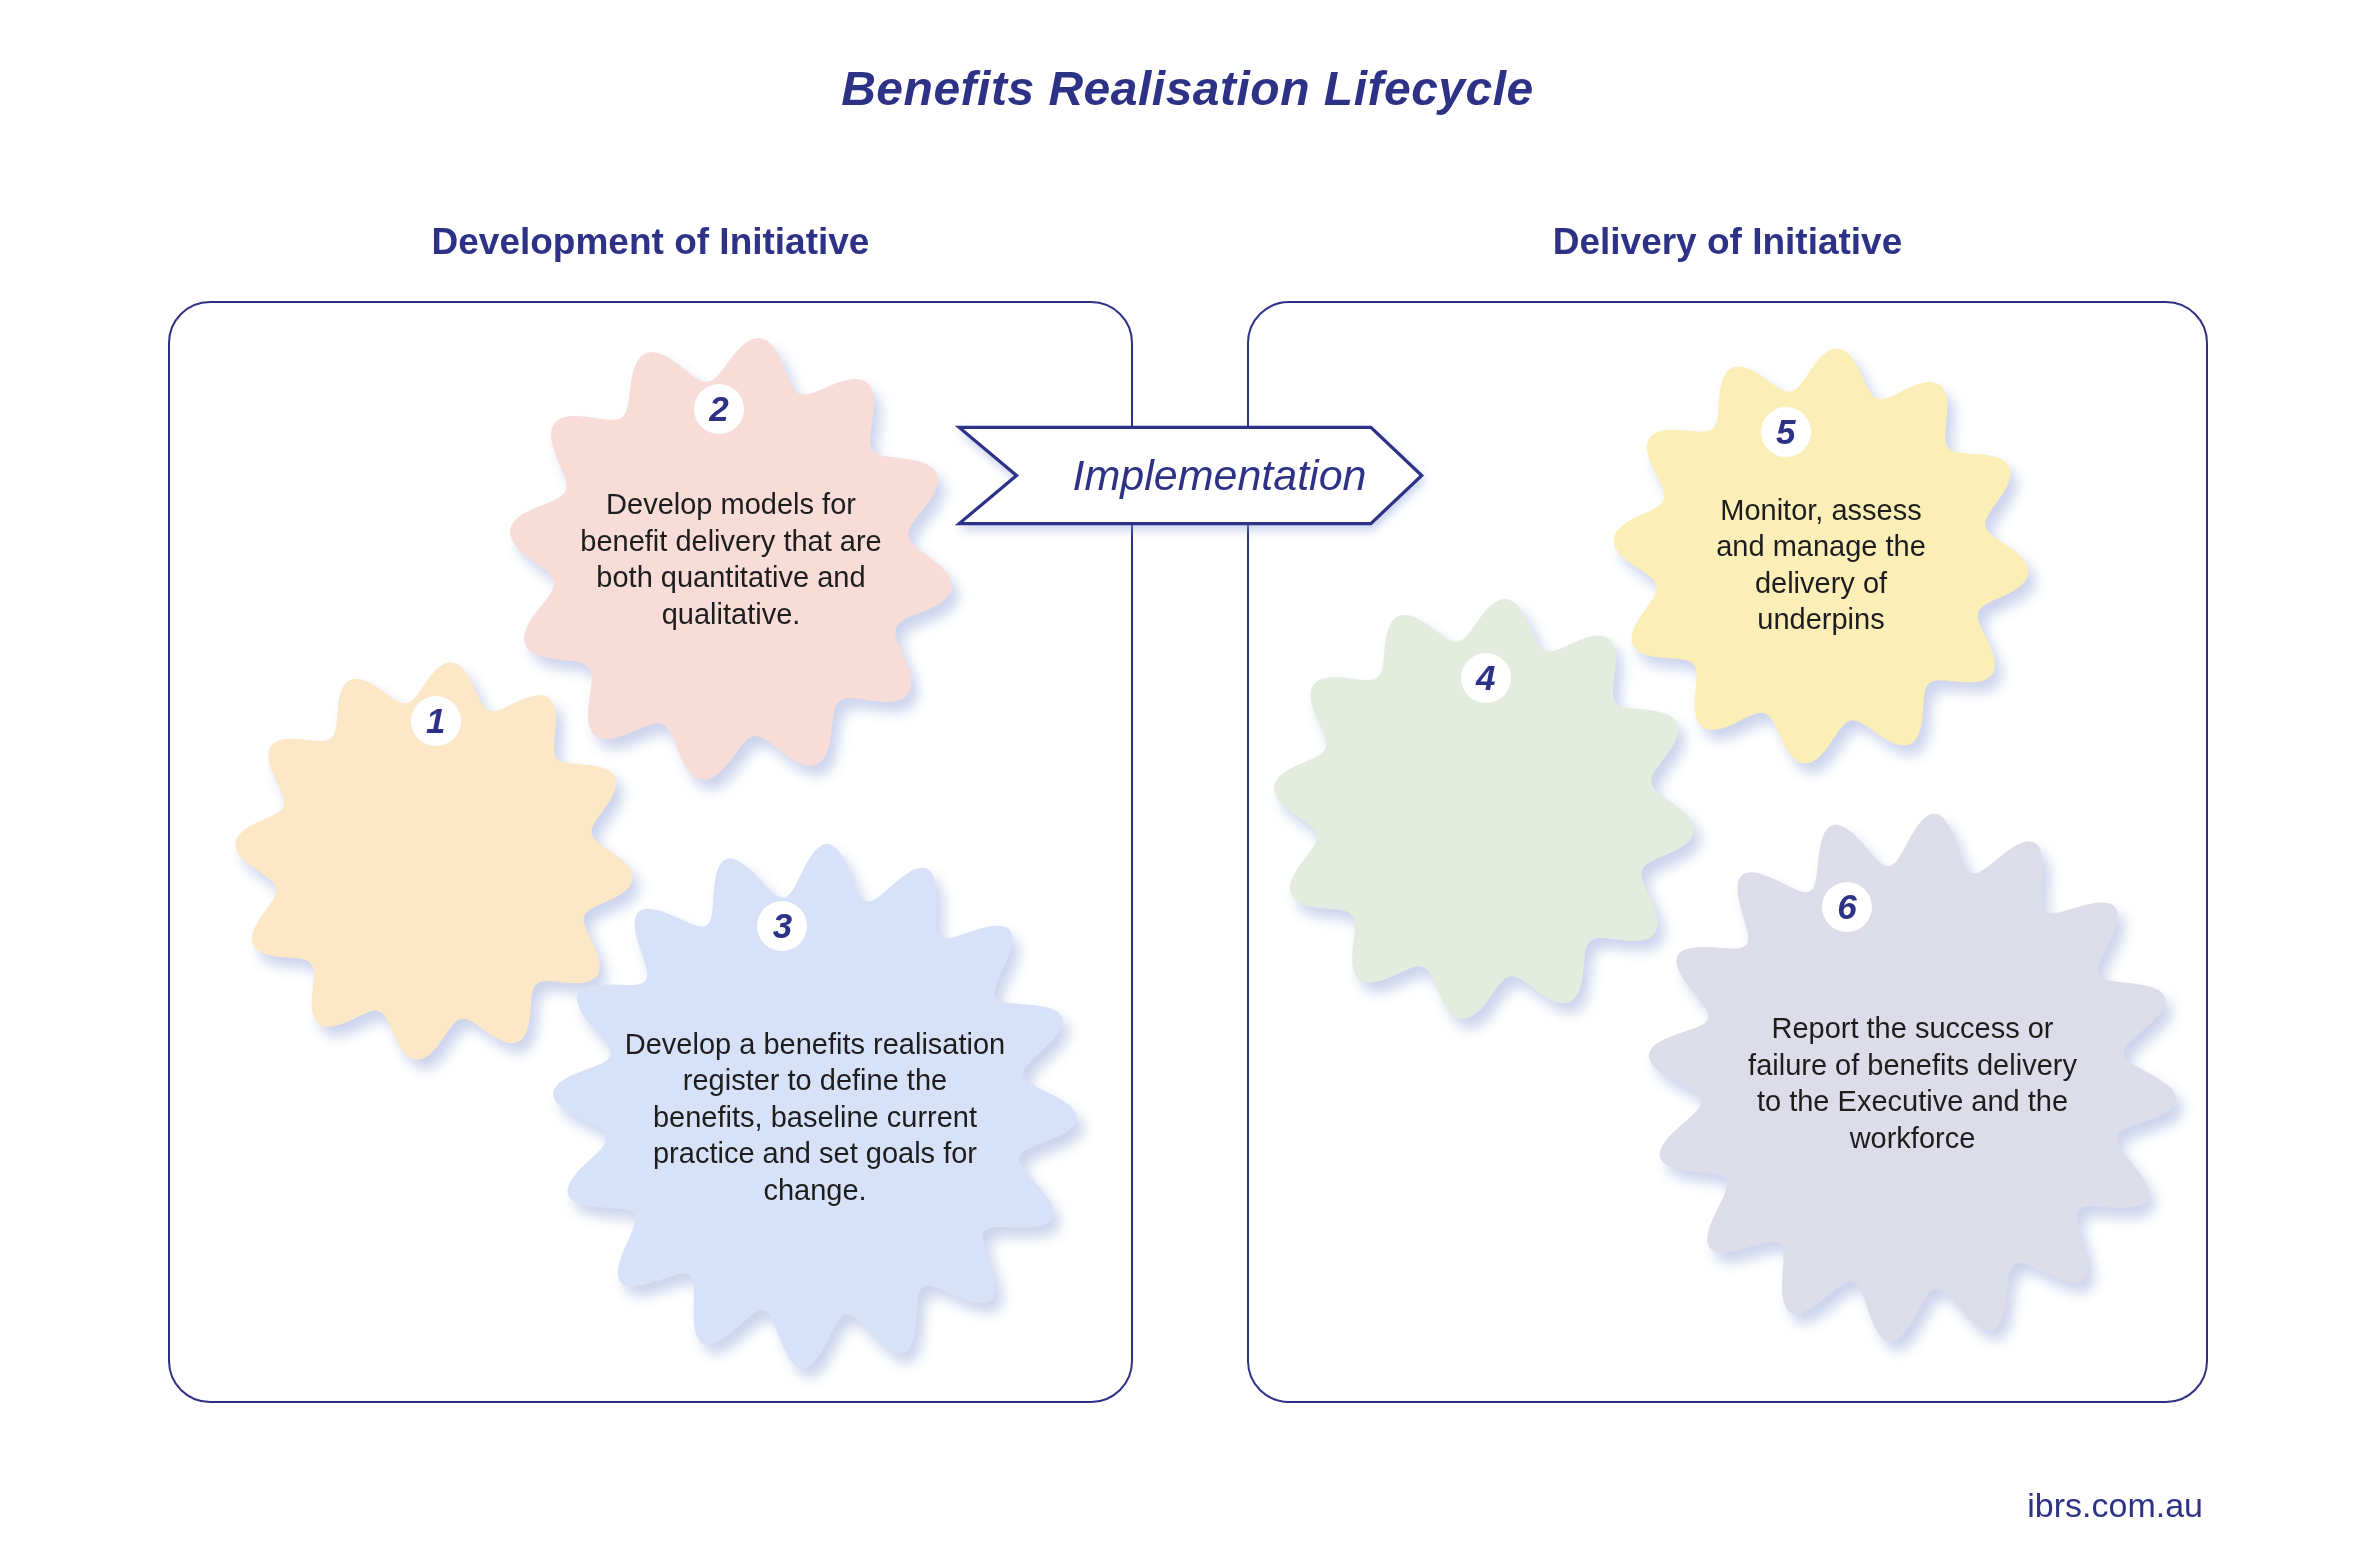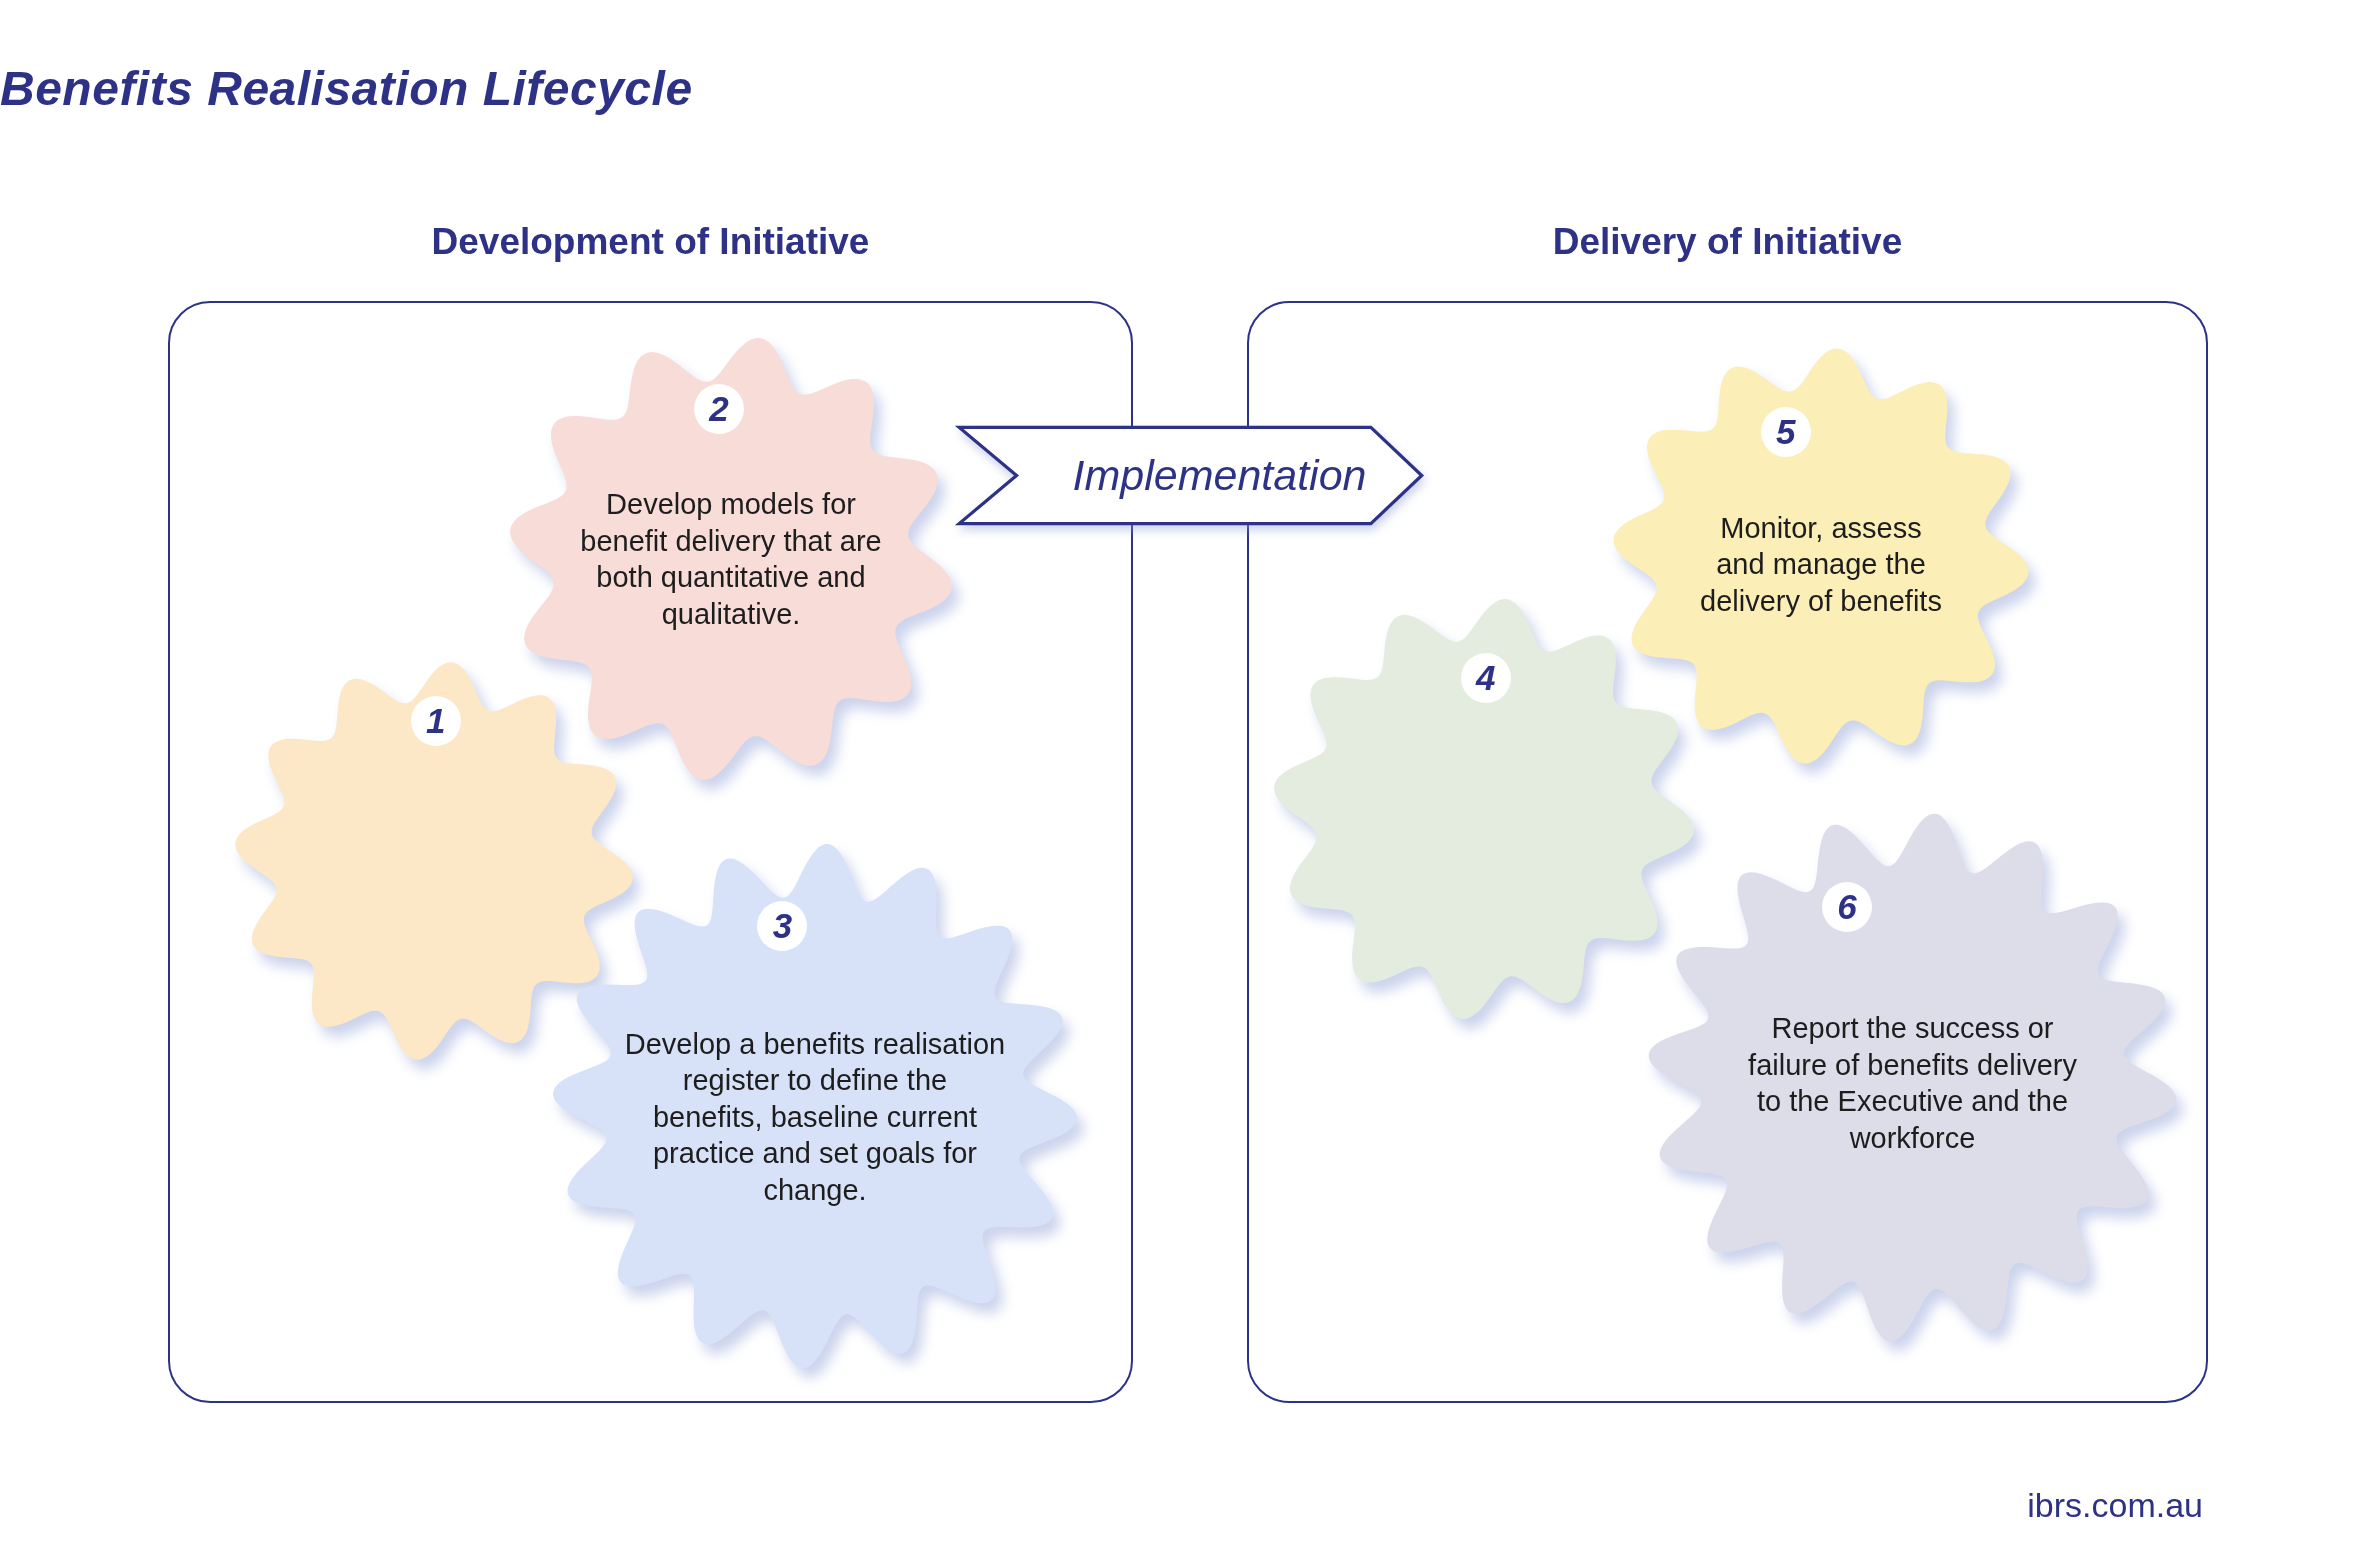--- a/index.html
+++ b/index.html
@@ -5,21 +5,21 @@
   :root{
     --navy:#2e3286;
     --ink:#1d1d1d;
     --shadow:rgba(140,158,212,0.45);
   }
   *{margin:0;padding:0;box-sizing:border-box;}
   html,body{width:2375px;height:1553px;background:#ffffff;overflow:hidden;
     font-family:"Liberation Sans", sans-serif;}
   .stage{position:relative;width:2375px;height:1553px;background:#ffffff;}
 
-  .title{position:absolute;left:0;top:61px;width:100%;
+  .title{position:absolute;left:0;top:61px;width:100%;text-align:center;
     font-size:48px;font-style:italic;font-weight:600;color:var(--navy);letter-spacing:0.5px;}
 
   .hdr{position:absolute;top:221px;text-align:center;font-size:37px;font-weight:700;
     color:var(--navy);}
 
   .panel{position:absolute;border:2.8px solid var(--navy);border-radius:42px;
     background:transparent;z-index:1;}
 
   .gear{position:absolute;z-index:2;}
   .gear svg{position:absolute;left:0;top:0;width:100%;height:100%;overflow:visible;
@@ -79,21 +79,21 @@
       <path class="gshape" fill="#e4ecdf" d="M99.10 0.00L101.11 1.76L102.85 3.59L104.26 5.46L105.27 7.36L105.83 9.26L105.92 11.13L105.51 12.95L104.62 14.70L103.29 16.36L101.57 17.91L99.52 19.34L97.21 20.66L94.75 21.88L92.23 22.99L89.73 24.04L87.36 25.05L85.19 26.05L83.31 27.07L81.76 28.15L80.59 29.33L79.82 30.64L79.46 32.10L79.48 33.74L79.86 35.56L80.54 37.56L81.45 39.73L82.52 42.05L83.66 44.48L84.79 47.00L85.83 49.55L86.68 52.08L87.28 54.54L87.56 56.86L87.49 59.01L87.03 60.94L86.16 62.60L84.90 63.97L83.25 65.05L81.27 65.82L79.01 66.29L76.51 66.51L73.86 66.50L71.12 66.32L68.37 66.03L65.69 65.69L63.13 65.37L60.76 65.15L58.61 65.09L56.73 65.26L55.13 65.70L53.81 66.45L52.76 67.53L51.97 68.96L51.38 70.72L50.97 72.79L50.68 75.13L50.44 77.67L50.21 80.36L49.93 83.10L49.55 85.83L49.02 88.44L48.32 90.87L47.40 93.03L46.26 94.85L44.90 96.28L43.32 97.29L41.53 97.85L39.58 97.96L37.48 97.63L35.27 96.92L33.01 95.85L30.71 94.52L28.43 93.00L26.20 91.37L24.04 89.73L21.99 88.18L20.04 86.80L18.21 85.68L16.50 84.88L14.89 84.46L13.38 84.45L11.93 84.87L10.52 85.70L9.14 86.94L7.75 88.53L6.32 90.40L4.85 92.49L3.31 94.70L1.69 96.93L0.00 99.10L-1.76 101.11L-3.59 102.85L-5.46 104.26L-7.36 105.27L-9.26 105.83L-11.13 105.92L-12.95 105.51L-14.70 104.62L-16.36 103.29L-17.91 101.57L-19.34 99.52L-20.66 97.21L-21.88 94.75L-22.99 92.23L-24.04 89.73L-25.05 87.36L-26.05 85.19L-27.07 83.31L-28.15 81.76L-29.33 80.59L-30.64 79.82L-32.10 79.46L-33.74 79.48L-35.56 79.86L-37.56 80.54L-39.73 81.45L-42.05 82.52L-44.48 83.66L-47.00 84.79L-49.55 85.83L-52.08 86.68L-54.54 87.28L-56.86 87.56L-59.01 87.49L-60.94 87.03L-62.60 86.16L-63.97 84.90L-65.05 83.25L-65.82 81.27L-66.29 79.01L-66.51 76.51L-66.50 73.86L-66.32 71.12L-66.03 68.37L-65.69 65.69L-65.37 63.13L-65.15 60.76L-65.09 58.61L-65.26 56.73L-65.70 55.13L-66.45 53.81L-67.53 52.76L-68.96 51.97L-70.72 51.38L-72.79 50.97L-75.13 50.68L-77.67 50.44L-80.36 50.21L-83.10 49.93L-85.83 49.55L-88.44 49.02L-90.87 48.32L-93.03 47.40L-94.85 46.26L-96.28 44.90L-97.29 43.32L-97.85 41.53L-97.96 39.58L-97.63 37.48L-96.92 35.27L-95.85 33.01L-94.52 30.71L-93.00 28.43L-91.37 26.20L-89.73 24.04L-88.18 21.99L-86.80 20.04L-85.68 18.21L-84.88 16.50L-84.46 14.89L-84.45 13.38L-84.87 11.93L-85.70 10.52L-86.94 9.14L-88.53 7.75L-90.40 6.32L-92.49 4.85L-94.70 3.31L-96.93 1.69L-99.10 0.00L-101.11 -1.76L-102.85 -3.59L-104.26 -5.46L-105.27 -7.36L-105.83 -9.26L-105.92 -11.13L-105.51 -12.95L-104.62 -14.70L-103.29 -16.36L-101.57 -17.91L-99.52 -19.34L-97.21 -20.66L-94.75 -21.88L-92.23 -22.99L-89.73 -24.04L-87.36 -25.05L-85.19 -26.05L-83.31 -27.07L-81.76 -28.15L-80.59 -29.33L-79.82 -30.64L-79.46 -32.10L-79.48 -33.74L-79.86 -35.56L-80.54 -37.56L-81.45 -39.73L-82.52 -42.05L-83.66 -44.48L-84.79 -47.00L-85.83 -49.55L-86.68 -52.08L-87.28 -54.54L-87.56 -56.86L-87.49 -59.01L-87.03 -60.94L-86.16 -62.60L-84.90 -63.97L-83.25 -65.05L-81.27 -65.82L-79.01 -66.29L-76.51 -66.51L-73.86 -66.50L-71.12 -66.32L-68.37 -66.03L-65.69 -65.69L-63.13 -65.37L-60.76 -65.15L-58.61 -65.09L-56.73 -65.26L-55.13 -65.70L-53.81 -66.45L-52.76 -67.53L-51.97 -68.96L-51.38 -70.72L-50.97 -72.79L-50.68 -75.13L-50.44 -77.67L-50.21 -80.36L-49.93 -83.10L-49.55 -85.83L-49.02 -88.44L-48.32 -90.87L-47.40 -93.03L-46.26 -94.85L-44.90 -96.28L-43.32 -97.29L-41.53 -97.85L-39.58 -97.96L-37.48 -97.63L-35.27 -96.92L-33.01 -95.85L-30.71 -94.52L-28.43 -93.00L-26.20 -91.37L-24.04 -89.73L-21.99 -88.18L-20.04 -86.80L-18.21 -85.68L-16.50 -84.88L-14.89 -84.46L-13.38 -84.45L-11.93 -84.87L-10.52 -85.70L-9.14 -86.94L-7.75 -88.53L-6.32 -90.40L-4.85 -92.49L-3.31 -94.70L-1.69 -96.93L-0.00 -99.10L1.76 -101.11L3.59 -102.85L5.46 -104.26L7.36 -105.27L9.26 -105.83L11.13 -105.92L12.95 -105.51L14.70 -104.62L16.36 -103.29L17.91 -101.57L19.34 -99.52L20.66 -97.21L21.88 -94.75L22.99 -92.23L24.04 -89.73L25.05 -87.36L26.05 -85.19L27.07 -83.31L28.15 -81.76L29.33 -80.59L30.64 -79.82L32.10 -79.46L33.74 -79.48L35.56 -79.86L37.56 -80.54L39.73 -81.45L42.05 -82.52L44.48 -83.66L47.00 -84.79L49.55 -85.83L52.08 -86.68L54.54 -87.28L56.86 -87.56L59.01 -87.49L60.94 -87.03L62.60 -86.16L63.97 -84.90L65.05 -83.25L65.82 -81.27L66.29 -79.01L66.51 -76.51L66.50 -73.86L66.32 -71.12L66.03 -68.37L65.69 -65.69L65.37 -63.13L65.15 -60.76L65.09 -58.61L65.26 -56.73L65.70 -55.13L66.45 -53.81L67.53 -52.76L68.96 -51.97L70.72 -51.38L72.79 -50.97L75.13 -50.68L77.67 -50.44L80.36 -50.21L83.10 -49.93L85.83 -49.55L88.44 -49.02L90.87 -48.32L93.03 -47.40L94.85 -46.26L96.28 -44.90L97.29 -43.32L97.85 -41.53L97.96 -39.58L97.63 -37.48L96.92 -35.27L95.85 -33.01L94.52 -30.71L93.00 -28.43L91.37 -26.20L89.73 -24.04L88.18 -21.99L86.80 -20.04L85.68 -18.21L84.88 -16.50L84.46 -14.89L84.45 -13.38L84.87 -11.93L85.70 -10.52L86.94 -9.14L88.53 -7.75L90.40 -6.32L92.49 -4.85L94.70 -3.31L96.93 -1.69L99.10 -0.00Z"></path>
     </svg>
     <div class="num" style="left:50.4%;top:20%;">4</div>
   </div>
 
   <div class="gear" style="left:1606px;top:341px;width:430px;height:430px;">
     <svg viewBox="-110 -110 220 220">
       <path class="gshape" fill="#fceeb7" d="M101.93 0.00L103.59 1.81L104.88 3.66L105.75 5.54L106.15 7.42L106.06 9.28L105.49 11.09L104.45 12.83L102.99 14.47L101.15 16.02L99.01 17.46L96.66 18.79L94.19 20.02L91.70 21.17L89.27 22.26L87.00 23.31L84.97 24.37L83.25 25.45L81.90 26.61L80.93 27.87L80.37 29.25L80.22 30.79L80.44 32.50L81.01 34.38L81.84 36.44L82.89 38.65L84.06 41.00L85.27 43.45L86.43 45.96L87.46 48.48L88.27 50.96L88.80 53.36L88.99 55.61L88.81 57.67L88.22 59.50L87.21 61.07L85.82 62.35L84.05 63.33L81.95 64.03L79.59 64.45L77.02 64.63L74.32 64.60L71.56 64.44L68.83 64.18L66.18 63.91L63.69 63.69L61.41 63.59L59.37 63.67L57.62 63.99L56.15 64.60L54.98 65.52L54.08 66.78L53.42 68.37L52.96 70.28L52.66 72.48L52.46 74.92L52.30 77.54L52.12 80.26L51.87 83.02L51.50 85.71L50.96 88.27L50.23 90.61L49.27 92.66L48.07 94.35L46.65 95.64L45.00 96.49L43.14 96.90L41.12 96.87L38.96 96.43L36.70 95.61L34.39 94.48L32.06 93.11L29.76 91.58L27.51 90.00L25.36 88.44L23.31 87.00L21.39 85.77L19.58 84.83L17.90 84.23L16.33 84.02L14.85 84.23L13.44 84.87L12.07 85.92L10.72 87.35L9.36 89.10L7.97 91.11L6.52 93.30L5.01 95.57L3.42 97.83L1.75 99.98L0.00 101.93L-1.81 103.59L-3.66 104.88L-5.54 105.75L-7.42 106.15L-9.28 106.06L-11.09 105.49L-12.83 104.45L-14.47 102.99L-16.02 101.15L-17.46 99.01L-18.79 96.66L-20.02 94.19L-21.17 91.70L-22.26 89.27L-23.31 87.00L-24.37 84.97L-25.45 83.25L-26.61 81.90L-27.87 80.93L-29.25 80.37L-30.79 80.22L-32.50 80.44L-34.38 81.01L-36.44 81.84L-38.65 82.89L-41.00 84.06L-43.45 85.27L-45.96 86.43L-48.48 87.46L-50.96 88.27L-53.36 88.80L-55.61 88.99L-57.67 88.81L-59.50 88.22L-61.07 87.21L-62.35 85.82L-63.33 84.05L-64.03 81.95L-64.45 79.59L-64.63 77.02L-64.60 74.32L-64.44 71.56L-64.18 68.83L-63.91 66.18L-63.69 63.69L-63.59 61.41L-63.67 59.37L-63.99 57.62L-64.60 56.15L-65.52 54.98L-66.78 54.08L-68.37 53.42L-70.28 52.96L-72.48 52.66L-74.92 52.46L-77.54 52.30L-80.26 52.12L-83.02 51.87L-85.71 51.50L-88.27 50.96L-90.61 50.23L-92.66 49.27L-94.35 48.07L-95.64 46.65L-96.49 45.00L-96.90 43.14L-96.87 41.12L-96.43 38.96L-95.61 36.70L-94.48 34.39L-93.11 32.06L-91.58 29.76L-90.00 27.51L-88.44 25.36L-87.00 23.31L-85.77 21.39L-84.83 19.58L-84.23 17.90L-84.02 16.33L-84.23 14.85L-84.87 13.44L-85.92 12.07L-87.35 10.72L-89.10 9.36L-91.11 7.97L-93.30 6.52L-95.57 5.01L-97.83 3.42L-99.98 1.75L-101.93 0.00L-103.59 -1.81L-104.88 -3.66L-105.75 -5.54L-106.15 -7.42L-106.06 -9.28L-105.49 -11.09L-104.45 -12.83L-102.99 -14.47L-101.15 -16.02L-99.01 -17.46L-96.66 -18.79L-94.19 -20.02L-91.70 -21.17L-89.27 -22.26L-87.00 -23.31L-84.97 -24.37L-83.25 -25.45L-81.90 -26.61L-80.93 -27.87L-80.37 -29.25L-80.22 -30.79L-80.44 -32.50L-81.01 -34.38L-81.84 -36.44L-82.89 -38.65L-84.06 -41.00L-85.27 -43.45L-86.43 -45.96L-87.46 -48.48L-88.27 -50.96L-88.80 -53.36L-88.99 -55.61L-88.81 -57.67L-88.22 -59.50L-87.21 -61.07L-85.82 -62.35L-84.05 -63.33L-81.95 -64.03L-79.59 -64.45L-77.02 -64.63L-74.32 -64.60L-71.56 -64.44L-68.83 -64.18L-66.18 -63.91L-63.69 -63.69L-61.41 -63.59L-59.37 -63.67L-57.62 -63.99L-56.15 -64.60L-54.98 -65.52L-54.08 -66.78L-53.42 -68.37L-52.96 -70.28L-52.66 -72.48L-52.46 -74.92L-52.30 -77.54L-52.12 -80.26L-51.87 -83.02L-51.50 -85.71L-50.96 -88.27L-50.23 -90.61L-49.27 -92.66L-48.07 -94.35L-46.65 -95.64L-45.00 -96.49L-43.14 -96.90L-41.12 -96.87L-38.96 -96.43L-36.70 -95.61L-34.39 -94.48L-32.06 -93.11L-29.76 -91.58L-27.51 -90.00L-25.36 -88.44L-23.31 -87.00L-21.39 -85.77L-19.58 -84.83L-17.90 -84.23L-16.33 -84.02L-14.85 -84.23L-13.44 -84.87L-12.07 -85.92L-10.72 -87.35L-9.36 -89.10L-7.97 -91.11L-6.52 -93.30L-5.01 -95.57L-3.42 -97.83L-1.75 -99.98L-0.00 -101.93L1.81 -103.59L3.66 -104.88L5.54 -105.75L7.42 -106.15L9.28 -106.06L11.09 -105.49L12.83 -104.45L14.47 -102.99L16.02 -101.15L17.46 -99.01L18.79 -96.66L20.02 -94.19L21.17 -91.70L22.26 -89.27L23.31 -87.00L24.37 -84.97L25.45 -83.25L26.61 -81.90L27.87 -80.93L29.25 -80.37L30.79 -80.22L32.50 -80.44L34.38 -81.01L36.44 -81.84L38.65 -82.89L41.00 -84.06L43.45 -85.27L45.96 -86.43L48.48 -87.46L50.96 -88.27L53.36 -88.80L55.61 -88.99L57.67 -88.81L59.50 -88.22L61.07 -87.21L62.35 -85.82L63.33 -84.05L64.03 -81.95L64.45 -79.59L64.63 -77.02L64.60 -74.32L64.44 -71.56L64.18 -68.83L63.91 -66.18L63.69 -63.69L63.59 -61.41L63.67 -59.37L63.99 -57.62L64.60 -56.15L65.52 -54.98L66.78 -54.08L68.37 -53.42L70.28 -52.96L72.48 -52.66L74.92 -52.46L77.54 -52.30L80.26 -52.12L83.02 -51.87L85.71 -51.50L88.27 -50.96L90.61 -50.23L92.66 -49.27L94.35 -48.07L95.64 -46.65L96.49 -45.00L96.90 -43.14L96.87 -41.12L96.43 -38.96L95.61 -36.70L94.48 -34.39L93.11 -32.06L91.58 -29.76L90.00 -27.51L88.44 -25.36L87.00 -23.31L85.77 -21.39L84.83 -19.58L84.23 -17.90L84.02 -16.33L84.23 -14.85L84.87 -13.44L85.92 -12.07L87.35 -10.72L89.10 -9.36L91.11 -7.97L93.30 -6.52L95.57 -5.01L97.83 -3.42L99.98 -1.75L101.93 -0.00Z"></path>
     </svg>
     <div class="num" style="left:41.8%;top:21.1%;">5</div>
-    <div class="txt" style="width:249px;top:52%;">Monitor, assess and manage the delivery of benefits</div>
+    <div class="txt" style="width:249px;top:52%;">Monitor, assess and manage the delivery of underpins</div>
   </div>
 
   <div class="gear" style="left:1639px;top:804px;width:547px;height:547px;">
     <svg viewBox="-110 -110 220 220">
       <path class="gshape" fill="#dddce9" d="M98.09 0.00L100.17 1.31L102.06 2.67L103.66 4.07L104.90 5.50L105.73 6.93L106.10 8.35L106.01 9.74L105.44 11.08L104.41 12.36L102.98 13.56L101.19 14.67L99.13 15.70L96.86 16.64L94.49 17.51L92.11 18.32L89.81 19.09L87.69 19.84L85.82 20.60L84.28 21.40L83.11 22.27L82.36 23.23L82.02 24.30L82.12 25.50L82.61 26.84L83.45 28.33L84.60 29.96L85.97 31.72L87.50 33.59L89.07 35.54L90.62 37.54L92.04 39.55L93.27 41.52L94.21 43.43L94.81 45.22L95.03 46.86L94.83 48.32L94.21 49.57L93.17 50.59L91.74 51.37L89.95 51.93L87.88 52.28L85.57 52.44L83.12 52.44L80.60 52.34L78.09 52.18L75.67 52.01L73.42 51.89L71.41 51.88L69.67 52.03L68.26 52.38L67.20 52.97L66.48 53.84L66.11 54.98L66.05 56.41L66.26 58.11L66.70 60.05L67.29 62.20L67.98 64.51L68.69 66.92L69.36 69.36L69.90 71.76L70.28 74.05L70.42 76.18L70.29 78.06L69.86 79.66L69.12 80.93L68.07 81.85L66.72 82.39L65.09 82.57L63.23 82.40L61.18 81.93L58.99 81.19L56.72 80.26L54.43 79.20L52.18 78.09L50.01 77.01L47.98 76.04L46.12 75.26L44.46 74.73L43.02 74.52L41.81 74.66L40.82 75.18L40.04 76.09L39.43 77.39L38.98 79.04L38.64 81.01L38.37 83.22L38.12 85.62L37.86 88.11L37.54 90.62L37.12 93.05L36.59 95.31L35.90 97.32L35.06 99.02L34.06 100.33L32.89 101.22L31.57 101.66L30.11 101.65L28.54 101.19L26.88 100.33L25.17 99.11L23.43 97.59L21.69 95.86L19.98 94.00L18.32 92.11L16.73 90.28L15.23 88.61L13.81 87.18L12.48 86.06L11.23 85.31L10.06 84.98L8.94 85.08L7.87 85.62L6.81 86.59L5.76 87.94L4.70 89.63L3.60 91.57L2.45 93.69L1.26 95.89L0.00 98.09L-1.31 100.17L-2.67 102.06L-4.07 103.66L-5.50 104.90L-6.93 105.73L-8.35 106.10L-9.74 106.01L-11.08 105.44L-12.36 104.41L-13.56 102.98L-14.67 101.19L-15.70 99.13L-16.64 96.86L-17.51 94.49L-18.32 92.11L-19.09 89.81L-19.84 87.69L-20.60 85.82L-21.40 84.28L-22.27 83.11L-23.23 82.36L-24.30 82.02L-25.50 82.12L-26.84 82.61L-28.33 83.45L-29.96 84.60L-31.72 85.97L-33.59 87.50L-35.54 89.07L-37.54 90.62L-39.55 92.04L-41.52 93.27L-43.43 94.21L-45.22 94.81L-46.86 95.03L-48.32 94.83L-49.57 94.21L-50.59 93.17L-51.37 91.74L-51.93 89.95L-52.28 87.88L-52.44 85.57L-52.44 83.12L-52.34 80.60L-52.18 78.09L-52.01 75.67L-51.89 73.42L-51.88 71.41L-52.03 69.67L-52.38 68.26L-52.97 67.20L-53.84 66.48L-54.98 66.11L-56.41 66.05L-58.11 66.26L-60.05 66.70L-62.20 67.29L-64.51 67.98L-66.92 68.69L-69.36 69.36L-71.76 69.90L-74.05 70.28L-76.18 70.42L-78.06 70.29L-79.66 69.86L-80.93 69.12L-81.85 68.07L-82.39 66.72L-82.57 65.09L-82.40 63.23L-81.93 61.18L-81.19 58.99L-80.26 56.72L-79.20 54.43L-78.09 52.18L-77.01 50.01L-76.04 47.98L-75.26 46.12L-74.73 44.46L-74.52 43.02L-74.66 41.81L-75.18 40.82L-76.09 40.04L-77.39 39.43L-79.04 38.98L-81.01 38.64L-83.22 38.37L-85.62 38.12L-88.11 37.86L-90.62 37.54L-93.05 37.12L-95.31 36.59L-97.32 35.90L-99.02 35.06L-100.33 34.06L-101.22 32.89L-101.66 31.57L-101.65 30.11L-101.19 28.54L-100.33 26.88L-99.11 25.17L-97.59 23.43L-95.86 21.69L-94.00 19.98L-92.11 18.32L-90.28 16.73L-88.61 15.23L-87.18 13.81L-86.06 12.48L-85.31 11.23L-84.98 10.06L-85.08 8.94L-85.62 7.87L-86.59 6.81L-87.94 5.76L-89.63 4.70L-91.57 3.60L-93.69 2.45L-95.89 1.26L-98.09 0.00L-100.17 -1.31L-102.06 -2.67L-103.66 -4.07L-104.90 -5.50L-105.73 -6.93L-106.10 -8.35L-106.01 -9.74L-105.44 -11.08L-104.41 -12.36L-102.98 -13.56L-101.19 -14.67L-99.13 -15.70L-96.86 -16.64L-94.49 -17.51L-92.11 -18.32L-89.81 -19.09L-87.69 -19.84L-85.82 -20.60L-84.28 -21.40L-83.11 -22.27L-82.36 -23.23L-82.02 -24.30L-82.12 -25.50L-82.61 -26.84L-83.45 -28.33L-84.60 -29.96L-85.97 -31.72L-87.50 -33.59L-89.07 -35.54L-90.62 -37.54L-92.04 -39.55L-93.27 -41.52L-94.21 -43.43L-94.81 -45.22L-95.03 -46.86L-94.83 -48.32L-94.21 -49.57L-93.17 -50.59L-91.74 -51.37L-89.95 -51.93L-87.88 -52.28L-85.57 -52.44L-83.12 -52.44L-80.60 -52.34L-78.09 -52.18L-75.67 -52.01L-73.42 -51.89L-71.41 -51.88L-69.67 -52.03L-68.26 -52.38L-67.20 -52.97L-66.48 -53.84L-66.11 -54.98L-66.05 -56.41L-66.26 -58.11L-66.70 -60.05L-67.29 -62.20L-67.98 -64.51L-68.69 -66.92L-69.36 -69.36L-69.90 -71.76L-70.28 -74.05L-70.42 -76.18L-70.29 -78.06L-69.86 -79.66L-69.12 -80.93L-68.07 -81.85L-66.72 -82.39L-65.09 -82.57L-63.23 -82.40L-61.18 -81.93L-58.99 -81.19L-56.72 -80.26L-54.43 -79.20L-52.18 -78.09L-50.01 -77.01L-47.98 -76.04L-46.12 -75.26L-44.46 -74.73L-43.02 -74.52L-41.81 -74.66L-40.82 -75.18L-40.04 -76.09L-39.43 -77.39L-38.98 -79.04L-38.64 -81.01L-38.37 -83.22L-38.12 -85.62L-37.86 -88.11L-37.54 -90.62L-37.12 -93.05L-36.59 -95.31L-35.90 -97.32L-35.06 -99.02L-34.06 -100.33L-32.89 -101.22L-31.57 -101.66L-30.11 -101.65L-28.54 -101.19L-26.88 -100.33L-25.17 -99.11L-23.43 -97.59L-21.69 -95.86L-19.98 -94.00L-18.32 -92.11L-16.73 -90.28L-15.23 -88.61L-13.81 -87.18L-12.48 -86.06L-11.23 -85.31L-10.06 -84.98L-8.94 -85.08L-7.87 -85.62L-6.81 -86.59L-5.76 -87.94L-4.70 -89.63L-3.60 -91.57L-2.45 -93.69L-1.26 -95.89L-0.00 -98.09L1.31 -100.17L2.67 -102.06L4.07 -103.66L5.50 -104.90L6.93 -105.73L8.35 -106.10L9.74 -106.01L11.08 -105.44L12.36 -104.41L13.56 -102.98L14.67 -101.19L15.70 -99.13L16.64 -96.86L17.51 -94.49L18.32 -92.11L19.09 -89.81L19.84 -87.69L20.60 -85.82L21.40 -84.28L22.27 -83.11L23.23 -82.36L24.30 -82.02L25.50 -82.12L26.84 -82.61L28.33 -83.45L29.96 -84.60L31.72 -85.97L33.59 -87.50L35.54 -89.07L37.54 -90.62L39.55 -92.04L41.52 -93.27L43.43 -94.21L45.22 -94.81L46.86 -95.03L48.32 -94.83L49.57 -94.21L50.59 -93.17L51.37 -91.74L51.93 -89.95L52.28 -87.88L52.44 -85.57L52.44 -83.12L52.34 -80.60L52.18 -78.09L52.01 -75.67L51.89 -73.42L51.88 -71.41L52.03 -69.67L52.38 -68.26L52.97 -67.20L53.84 -66.48L54.98 -66.11L56.41 -66.05L58.11 -66.26L60.05 -66.70L62.20 -67.29L64.51 -67.98L66.92 -68.69L69.36 -69.36L71.76 -69.90L74.05 -70.28L76.18 -70.42L78.06 -70.29L79.66 -69.86L80.93 -69.12L81.85 -68.07L82.39 -66.72L82.57 -65.09L82.40 -63.23L81.93 -61.18L81.19 -58.99L80.26 -56.72L79.20 -54.43L78.09 -52.18L77.01 -50.01L76.04 -47.98L75.26 -46.12L74.73 -44.46L74.52 -43.02L74.66 -41.81L75.18 -40.82L76.09 -40.04L77.39 -39.43L79.04 -38.98L81.01 -38.64L83.22 -38.37L85.62 -38.12L88.11 -37.86L90.62 -37.54L93.05 -37.12L95.31 -36.59L97.32 -35.90L99.02 -35.06L100.33 -34.06L101.22 -32.89L101.66 -31.57L101.65 -30.11L101.19 -28.54L100.33 -26.88L99.11 -25.17L97.59 -23.43L95.86 -21.69L94.00 -19.98L92.11 -18.32L90.28 -16.73L88.61 -15.23L87.18 -13.81L86.06 -12.48L85.31 -11.23L84.98 -10.06L85.08 -8.94L85.62 -7.87L86.59 -6.81L87.94 -5.76L89.63 -4.70L91.57 -3.60L93.69 -2.45L95.89 -1.26L98.09 -0.00Z"></path>
     </svg>
     <div class="num" style="left:38%;top:18.8%;">6</div>
     <div class="txt" style="width:339px;top:51%;">Report the success or failure of benefits delivery to the Executive and the workforce</div>
   </div>
 

